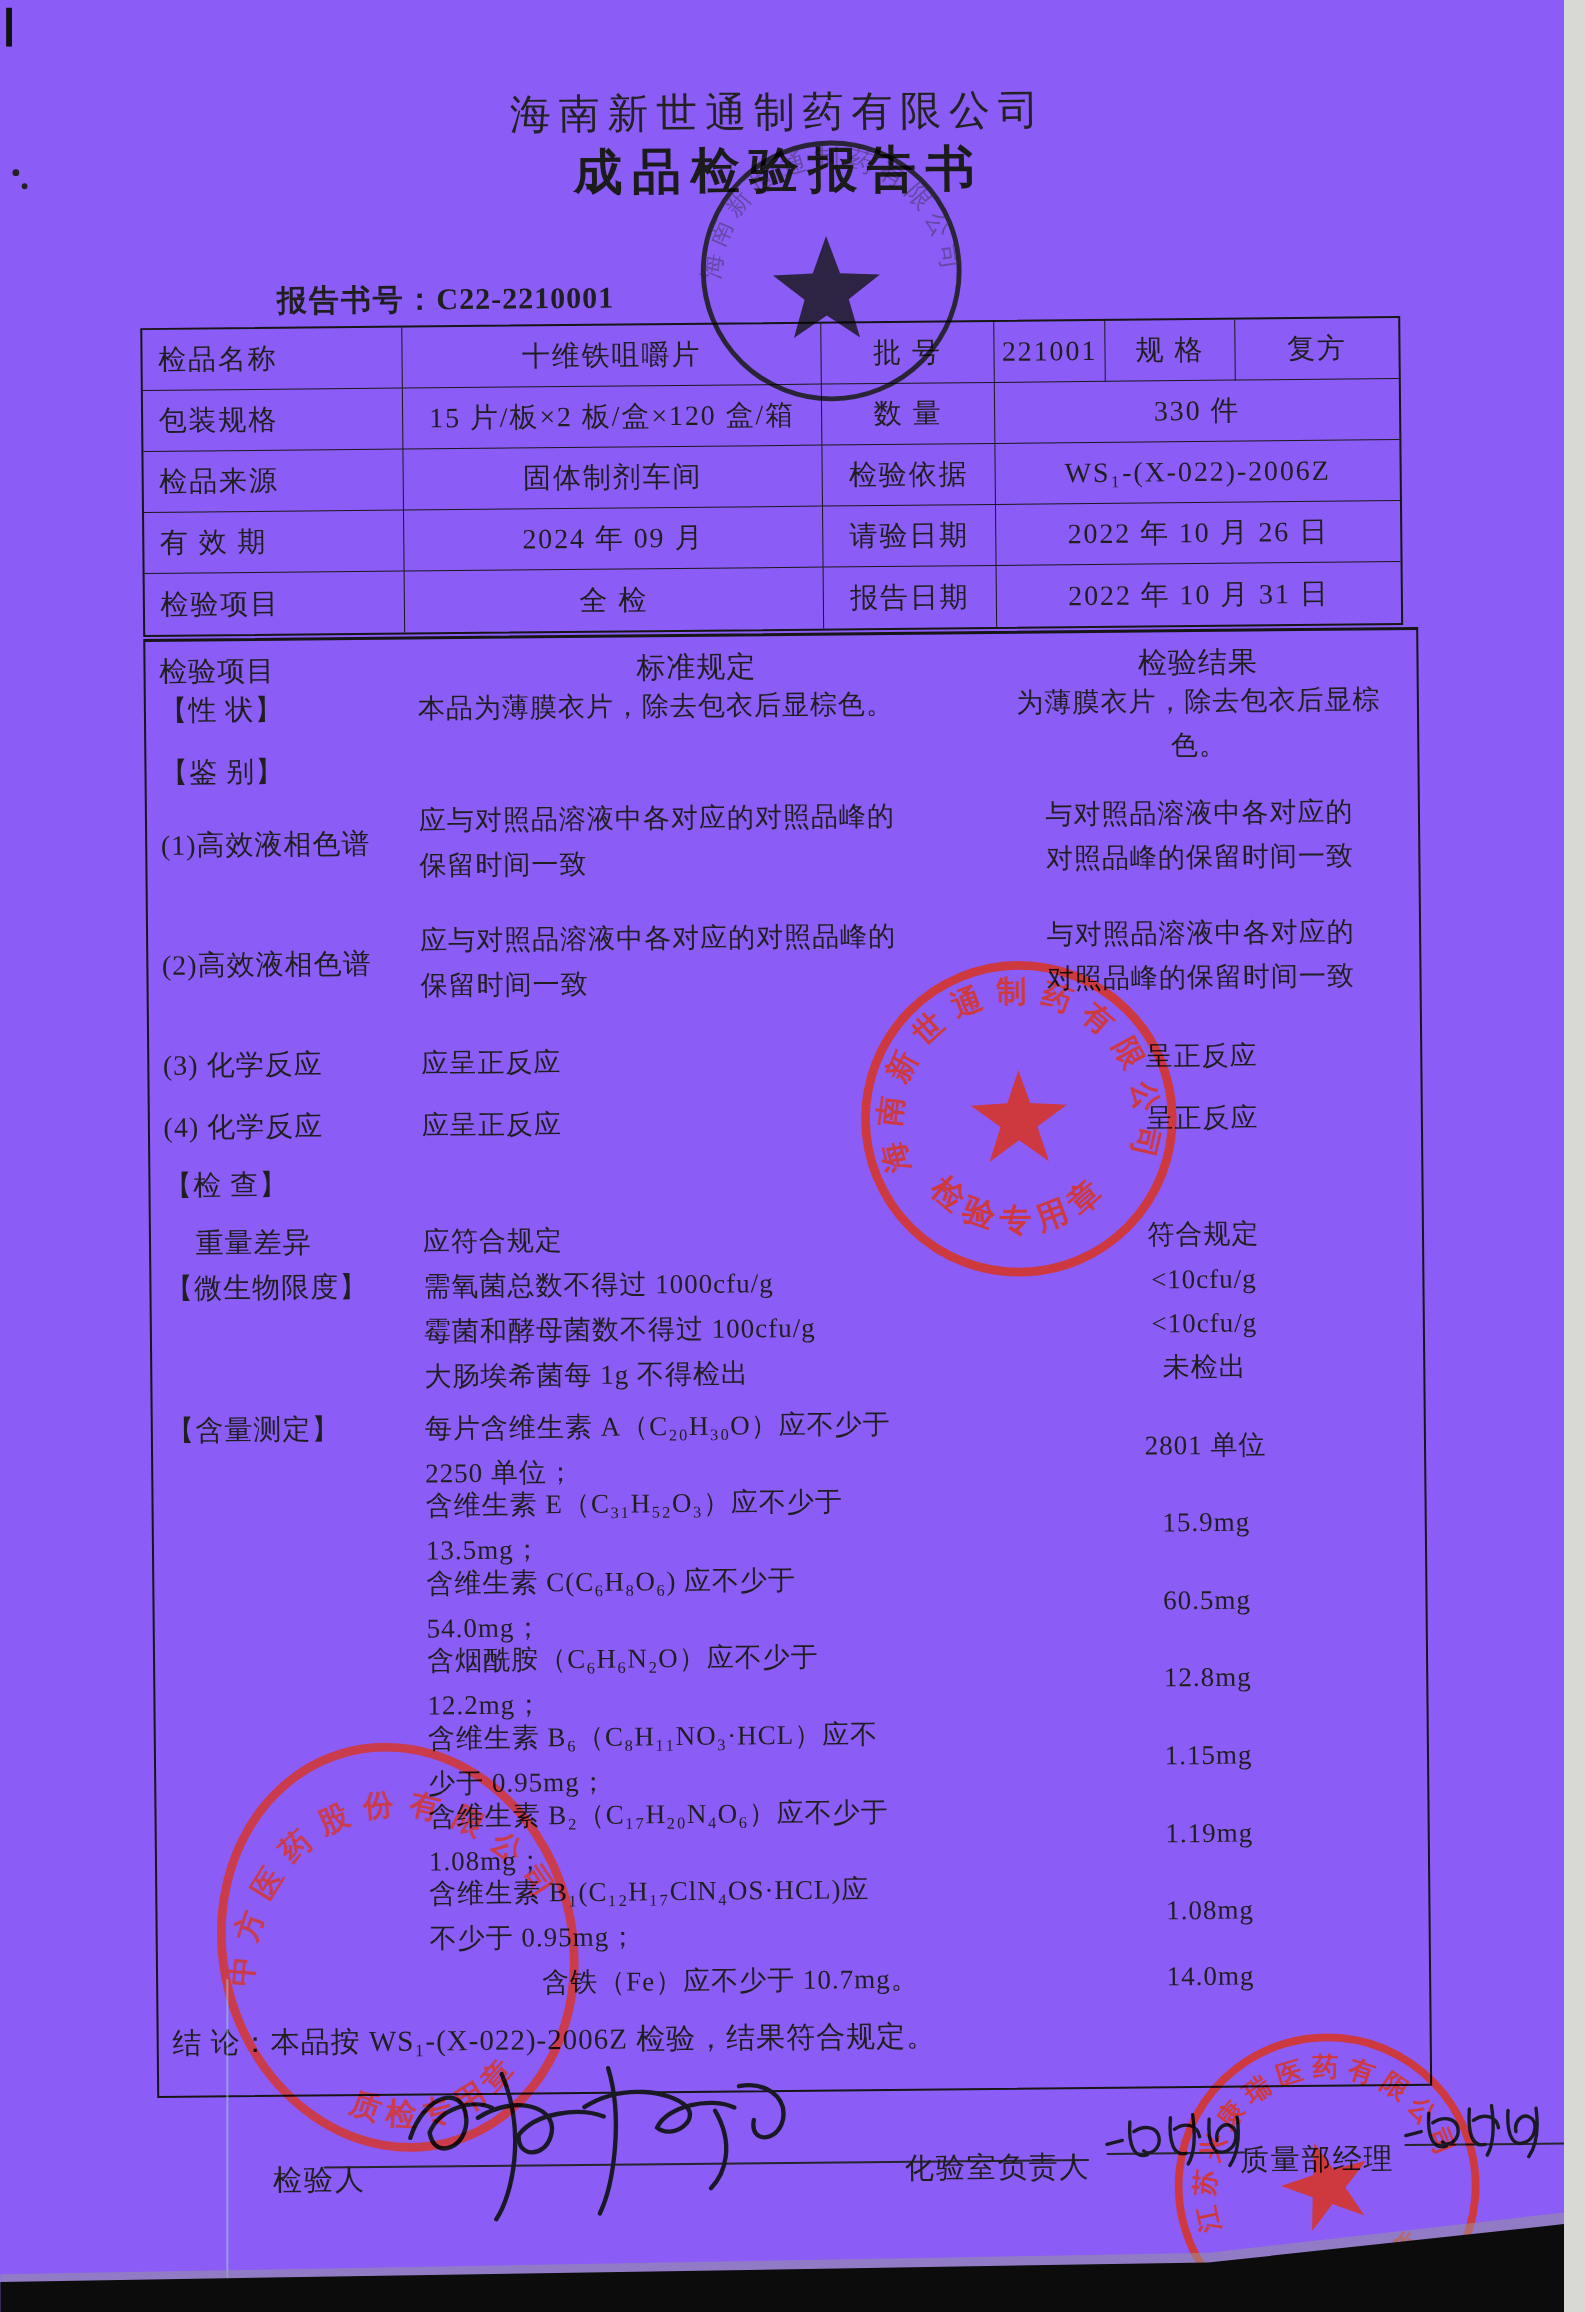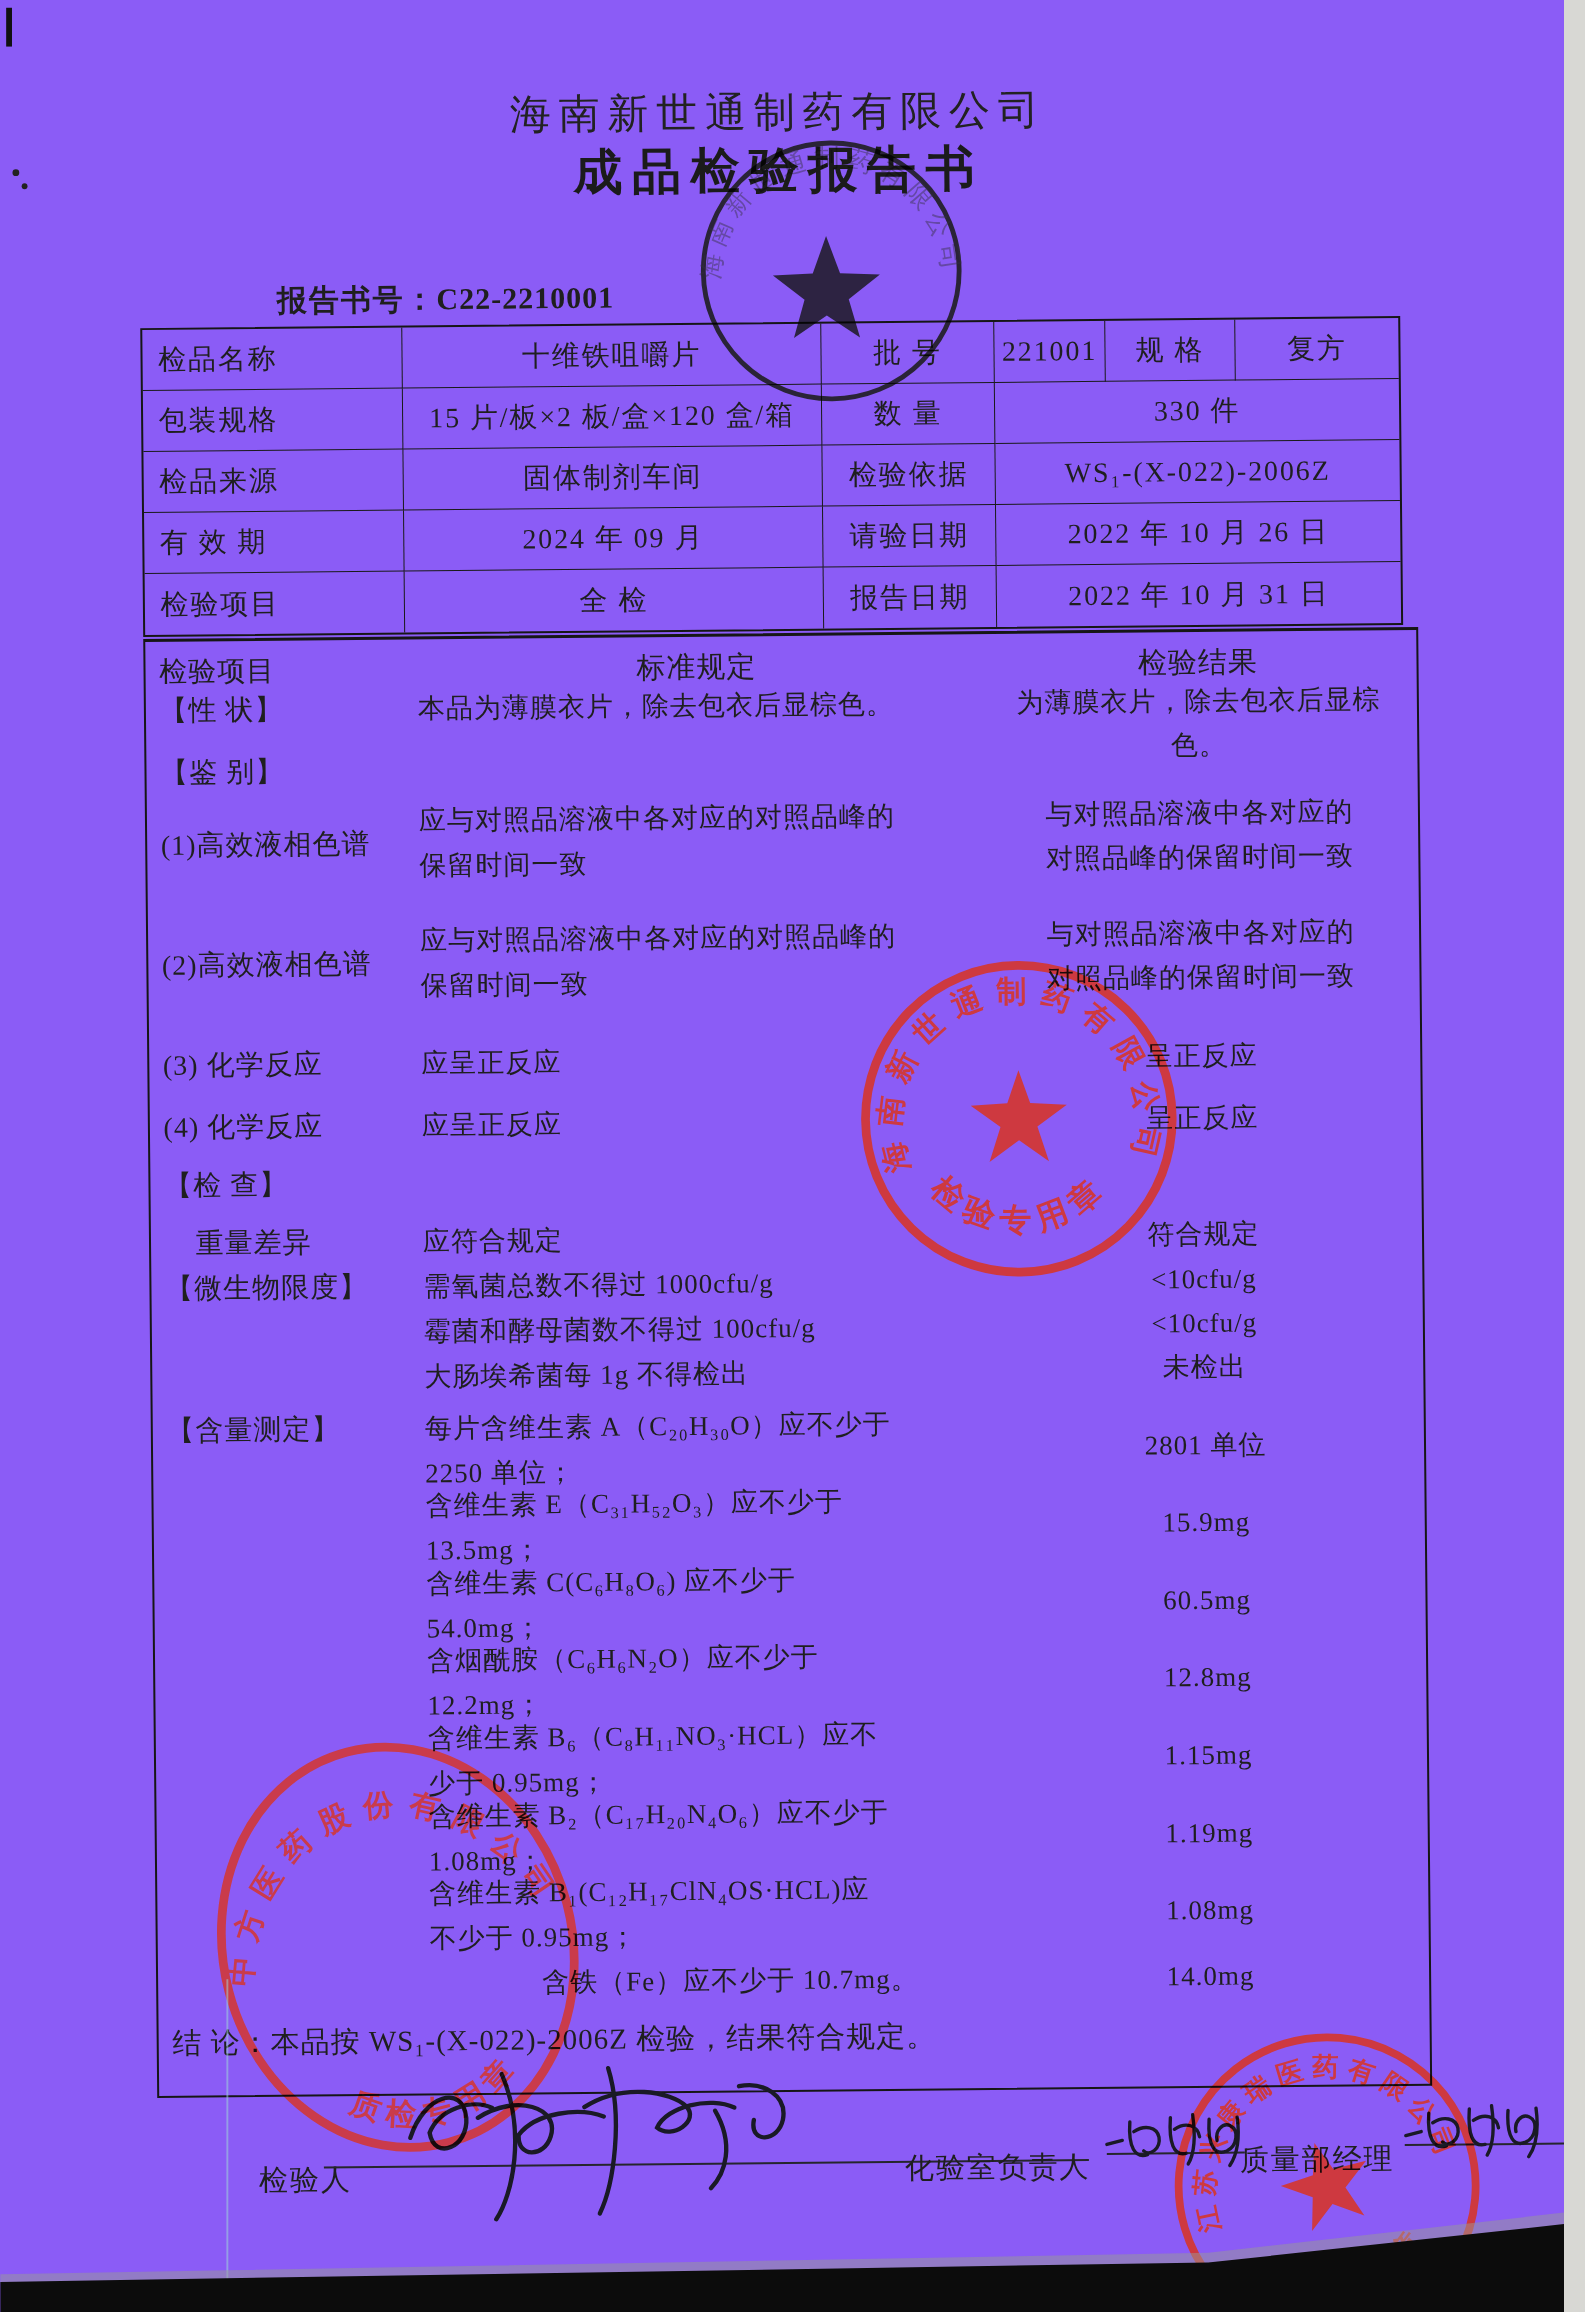--- a/index.html
+++ b/index.html
@@ -201,21 +201,21 @@
     </div>
 
     <div class="rrow ind" style="top:1322px">
       <div class="std">含铁（Fe）应不少于 10.7mg。</div>
       <div class="res">14.0mg</div>
     </div>
 
     <div class="conclusion" style="top:1382px">结 论：本品按 WS₁-(X-022)-2006Z 检验，结果符合规定。</div>
   </div>
 
-  <div class="f-label" style="left:247px;top:2156px">检验人</div>
+  <div class="f-label" style="left:261px;top:2156px">检验人</div>
   <div class="sig-line" style="left:312px;top:2162px;width:765px"></div>
   <div class="f-label" style="left:893px;top:2150px">化验室负责人</div>
   <div class="sig-line" style="left:1095px;top:2156px;width:138px"></div>
   <div class="f-label" style="left:1228px;top:2145px">质量部经理</div>
   <div class="sig-line" style="left:1393px;top:2150px;width:182px"></div>
 
   <svg class="sig" style="left:369px;top:2018px" width="466" height="213" viewBox="0 0 480 220">
     <g stroke="#1a1a26" stroke-width="4.5" fill="none" stroke-linecap="round">
       <path d="M30,120 C45,75 85,65 88,100 C90,130 55,145 50,115 C60,90 95,80 115,90"></path>
       <path d="M125,55 C150,115 135,180 118,205"></path>

